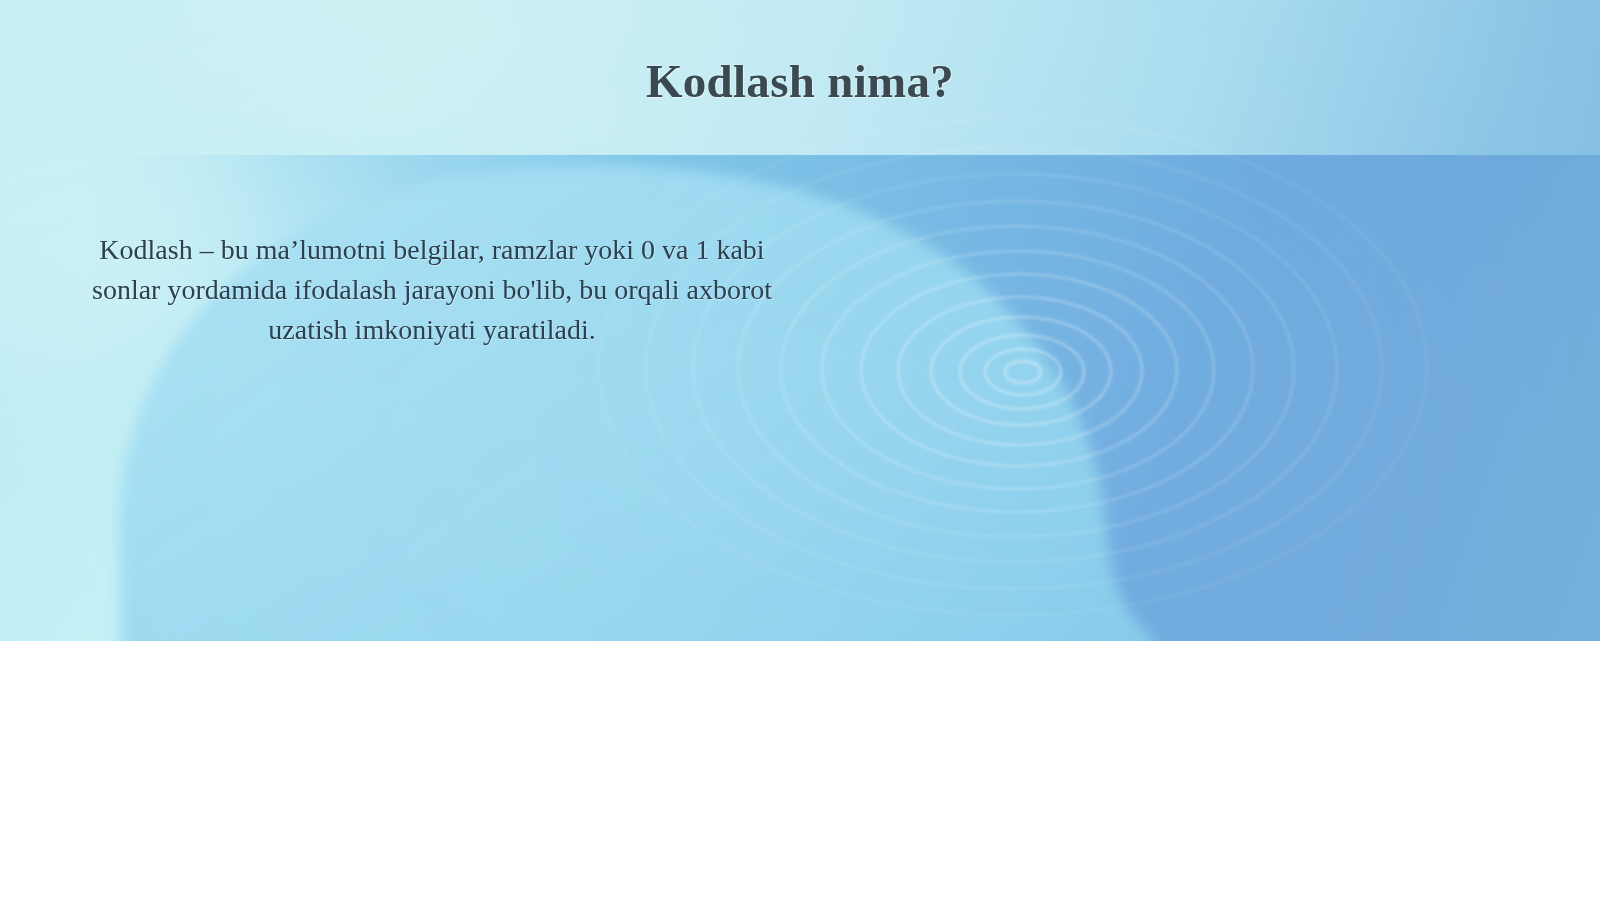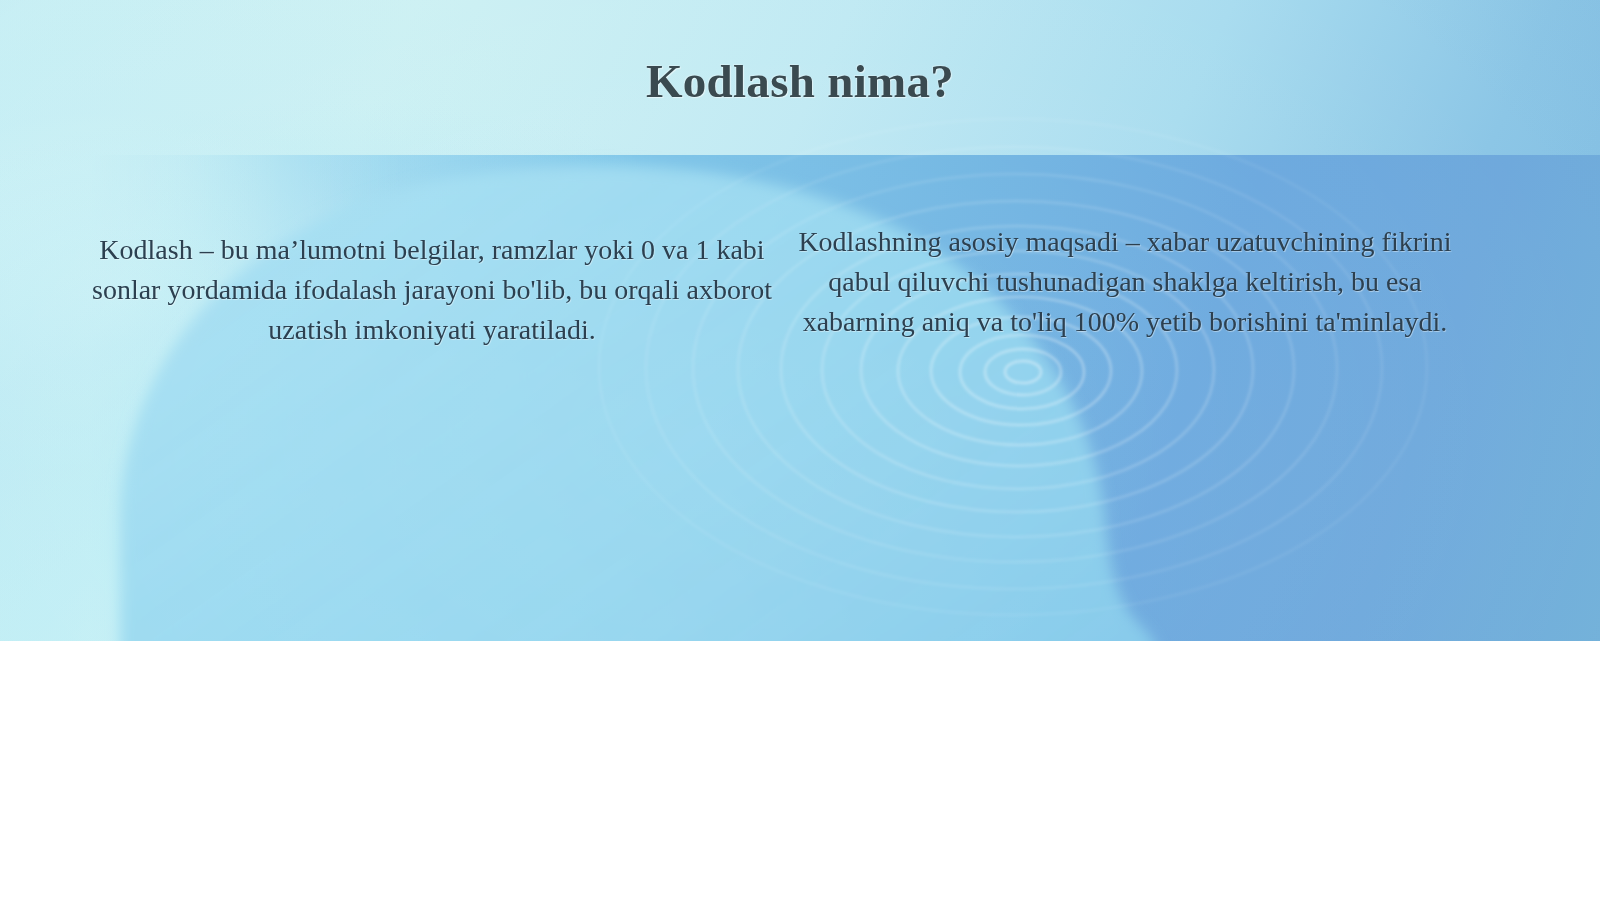--- a/index.html
+++ b/index.html
@@ -188,16 +188,15 @@
       </g>
     </svg>
   </div>
 
   <div class="bg-layer bg-vignette"></div>
 
   <div class="slide-title">Kodlash nima?</div>
 
   <div class="body-text" id="block-left">Kodlash – bu ma’lumotni belgilar, ramzlar yoki 0 va 1 kabi sonlar yordamida ifodalash jarayoni bo'lib, bu orqali axborot uzatish imkoniyati yaratiladi.</div>
 
-  <div class="body-text" id="block-right">Kodlashning asosiy maqsadi – xabar uzatuvchining fikrini qabul qiluvchi tushunadigan shaklga keltirish, bu esa xabarning aniq va to'liq 100% yetib borishini ta'minlaydi.</div>
 
 
 </div>
 
 </body></html>

